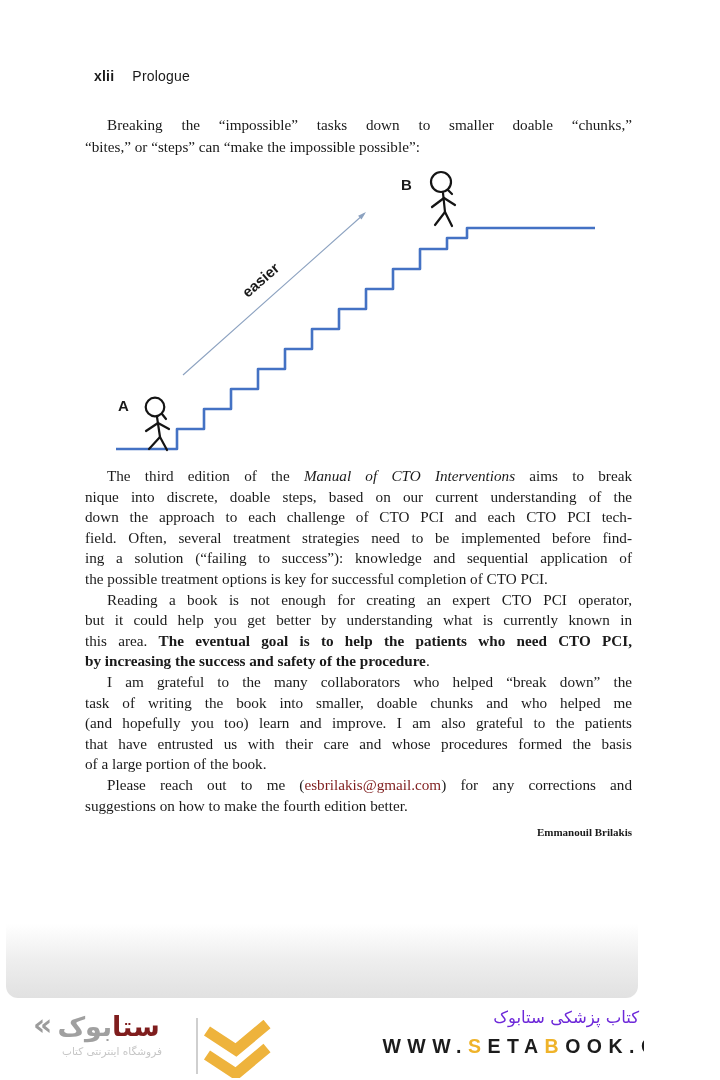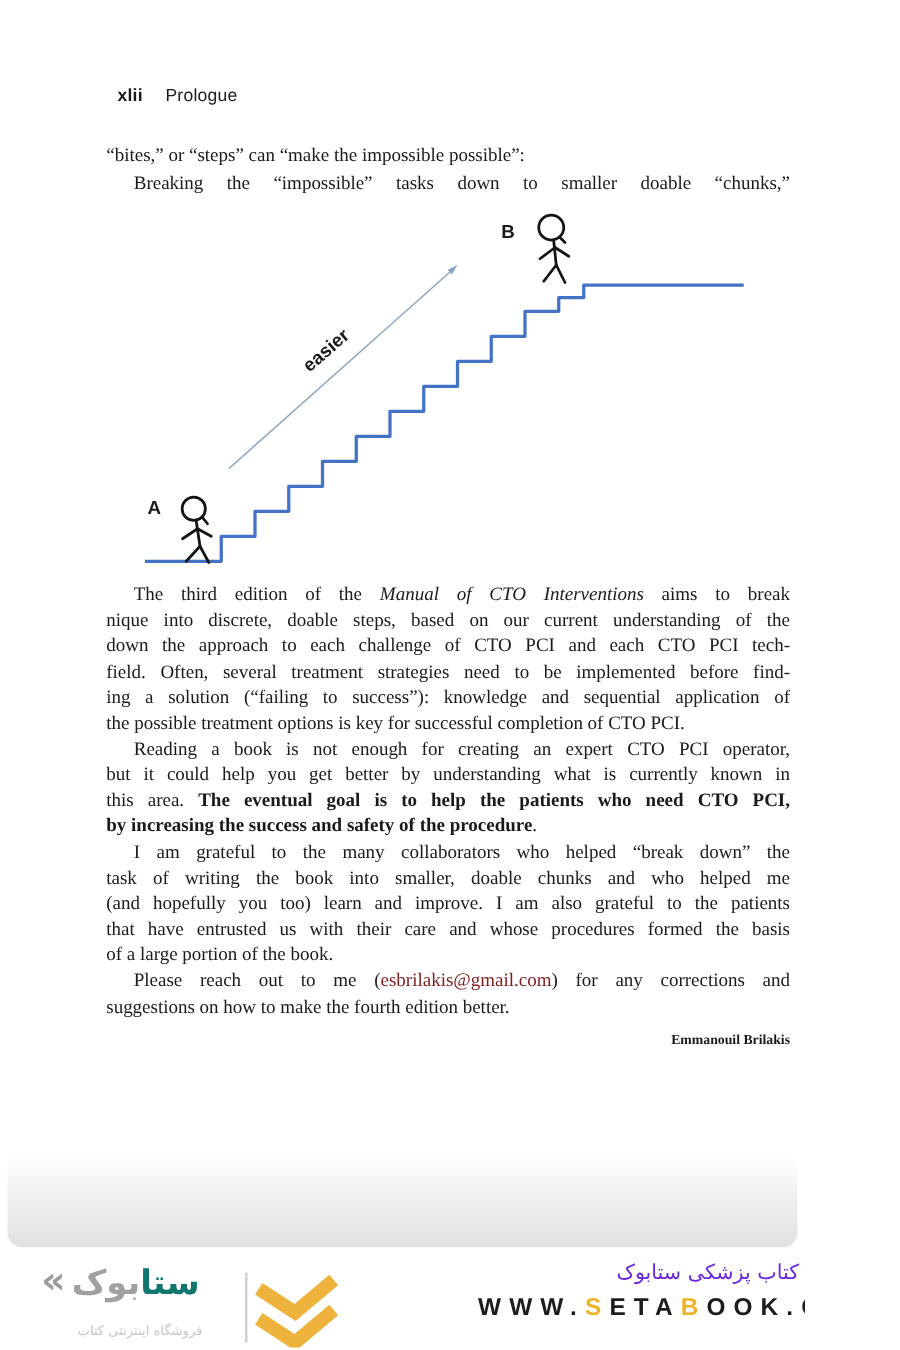--- a/index.html
+++ b/index.html
@@ -43,40 +43,40 @@
   .store-url{margin-top:8px;font-family:"Liberation Sans",sans-serif;font-weight:bold;
              font-size:19.5px;letter-spacing:6.5px;color:#1c1c1c;white-space:nowrap;}
   .accent{color:#efb32a;}
 
   .logo-block{position:absolute;left:33px;top:14px;width:160px;}
   .logo-row{display:flex;align-items:center;gap:5px;}
   .guillemet{font-family:"DejaVu Sans",sans-serif;font-weight:bold;font-size:30px;
              color:#9c9c9c;line-height:30px;transform:translateY(-2px);}
   .wordmark{direction:rtl;font-family:"DejaVu Sans",sans-serif;font-weight:bold;
             font-size:27px;line-height:30px;white-space:nowrap;}
-  .wm-right{color:#0f766e;}
+  .wm-right{color:#7f1d1d;}
   .wm-left{color:#a0a0a0;text-align:center;}
-  .logo-subtitle{margin-top:17px;text-align:center;width:158px;direction:rtl;
+  .logo-subtitle{margin-top:3px;text-align:center;width:158px;direction:rtl;
                  font-family:"DejaVu Sans",sans-serif;font-size:10.5px;color:#c6c6c6;}
   .logo-divider{position:absolute;left:196px;top:20px;height:56px;width:1.5px;background:#cfcfcf;}
   .emblem{position:absolute;left:203px;top:22px;}
 </style>
 </head>
 <body>
 
 <div class="canvas">
 
   <div class="running-head">
     <span class="folio">xlii</span>
     <span class="head-title">Prologue</span>
   </div>
 
   <div class="intro">
+    <div class="bl ind">Breaking the “impossible” tasks down to smaller doable “chunks,”</div>
     <div class="bl last">“bites,” or “steps” can “make the impossible possible”:</div>
-    <div class="bl ind">Breaking the “impossible” tasks down to smaller doable “chunks,”</div>
   </div>
 
   <svg class="diagram" width="720" height="300" viewBox="0 0 720 300">
 
     <path d="M116 289 H177 V269 H204 V249 H231 V229 H258 V209 H285 V189 H312 V169 H339 V149 H366 V129 H393 V109 H420 V89 H447 V78 H467 V68 H595" fill="none" stroke="#4472c4" stroke-width="2.6" stroke-linejoin="round"></path>
 
     <line x1="183" y1="215" x2="364" y2="54" stroke="#8ca2c0" stroke-width="1.1"></line>
     <polygon points="366,52 361.5,59.5 358.1,55.8" fill="#8ca2c0"></polygon>
     <text class="easier" transform="translate(264,124) rotate(-41)" text-anchor="middle">easier</text>
 

